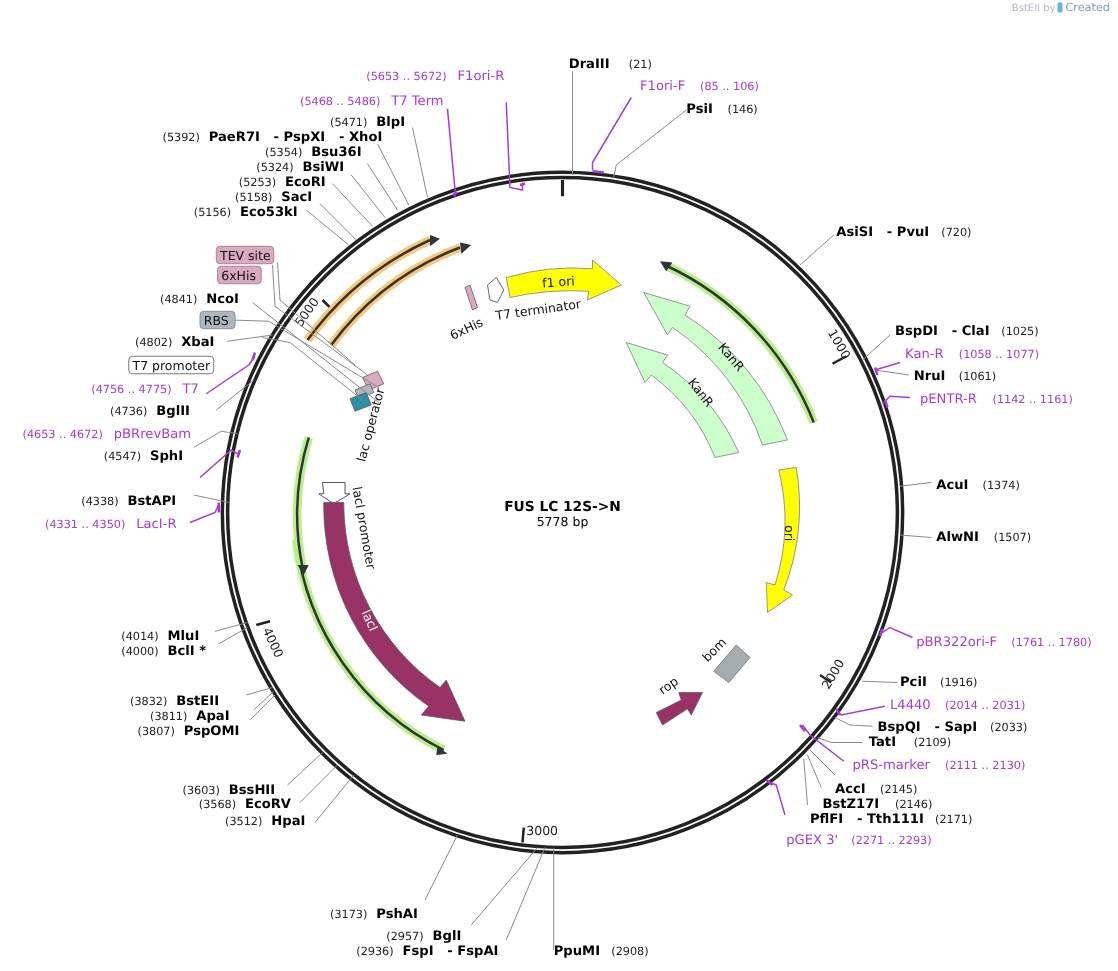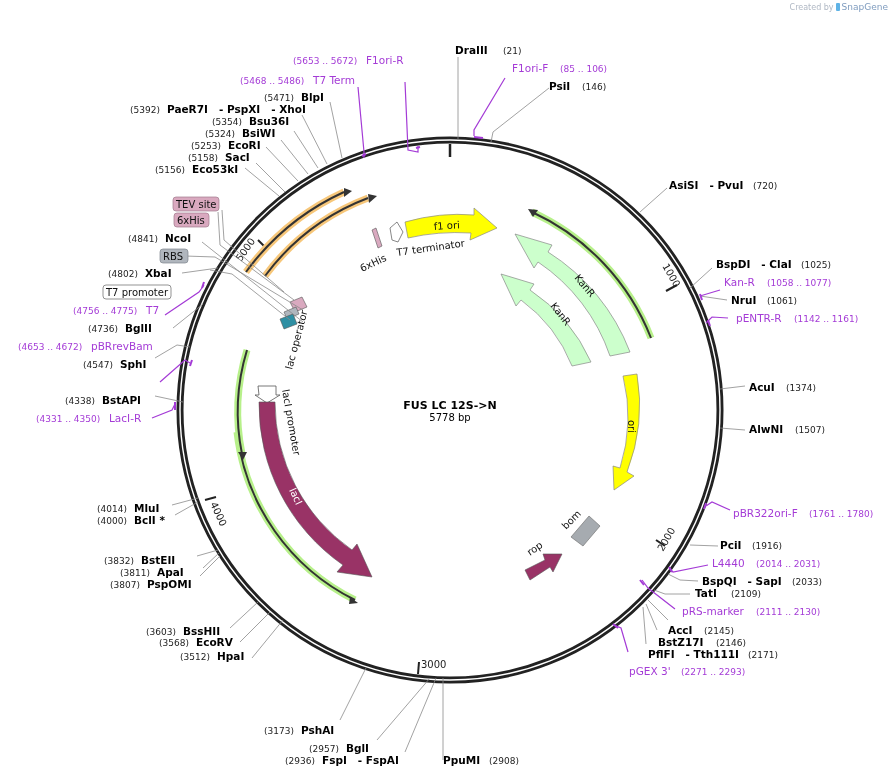--- a/index.html
+++ b/index.html
@@ -17,21 +17,21 @@
   .prmpos { font-size: 9px; fill: #a43bd6; }
   .flab { font-size: 10px; fill: #111; }
   .tick { font-size: 10px; fill: #222; }
   .lead { stroke: #8a8a8a; stroke-width: 0.8; fill: none; }
   .plead { stroke: #a43bd6; stroke-width: 1.2; fill: none; }
 </style>
 </head>
 <body>
 
 <div class="credit">
-  <span>Created by</span><span class="logo"></span><span class="brand">SnapGene</span>
+  <span>BstEII by</span><span class="logo"></span><span class="brand">Created</span>
 </div>
 
 <svg width="894" height="777" viewBox="0 0 894 777">
 
   <g>
     <circle cx="450" cy="410" r="270" fill="none" stroke="#222" stroke-width="7"></circle>
     <circle cx="450" cy="410" r="270" fill="none" stroke="#fff" stroke-width="1.4"></circle>
   </g>
 
   <g>

